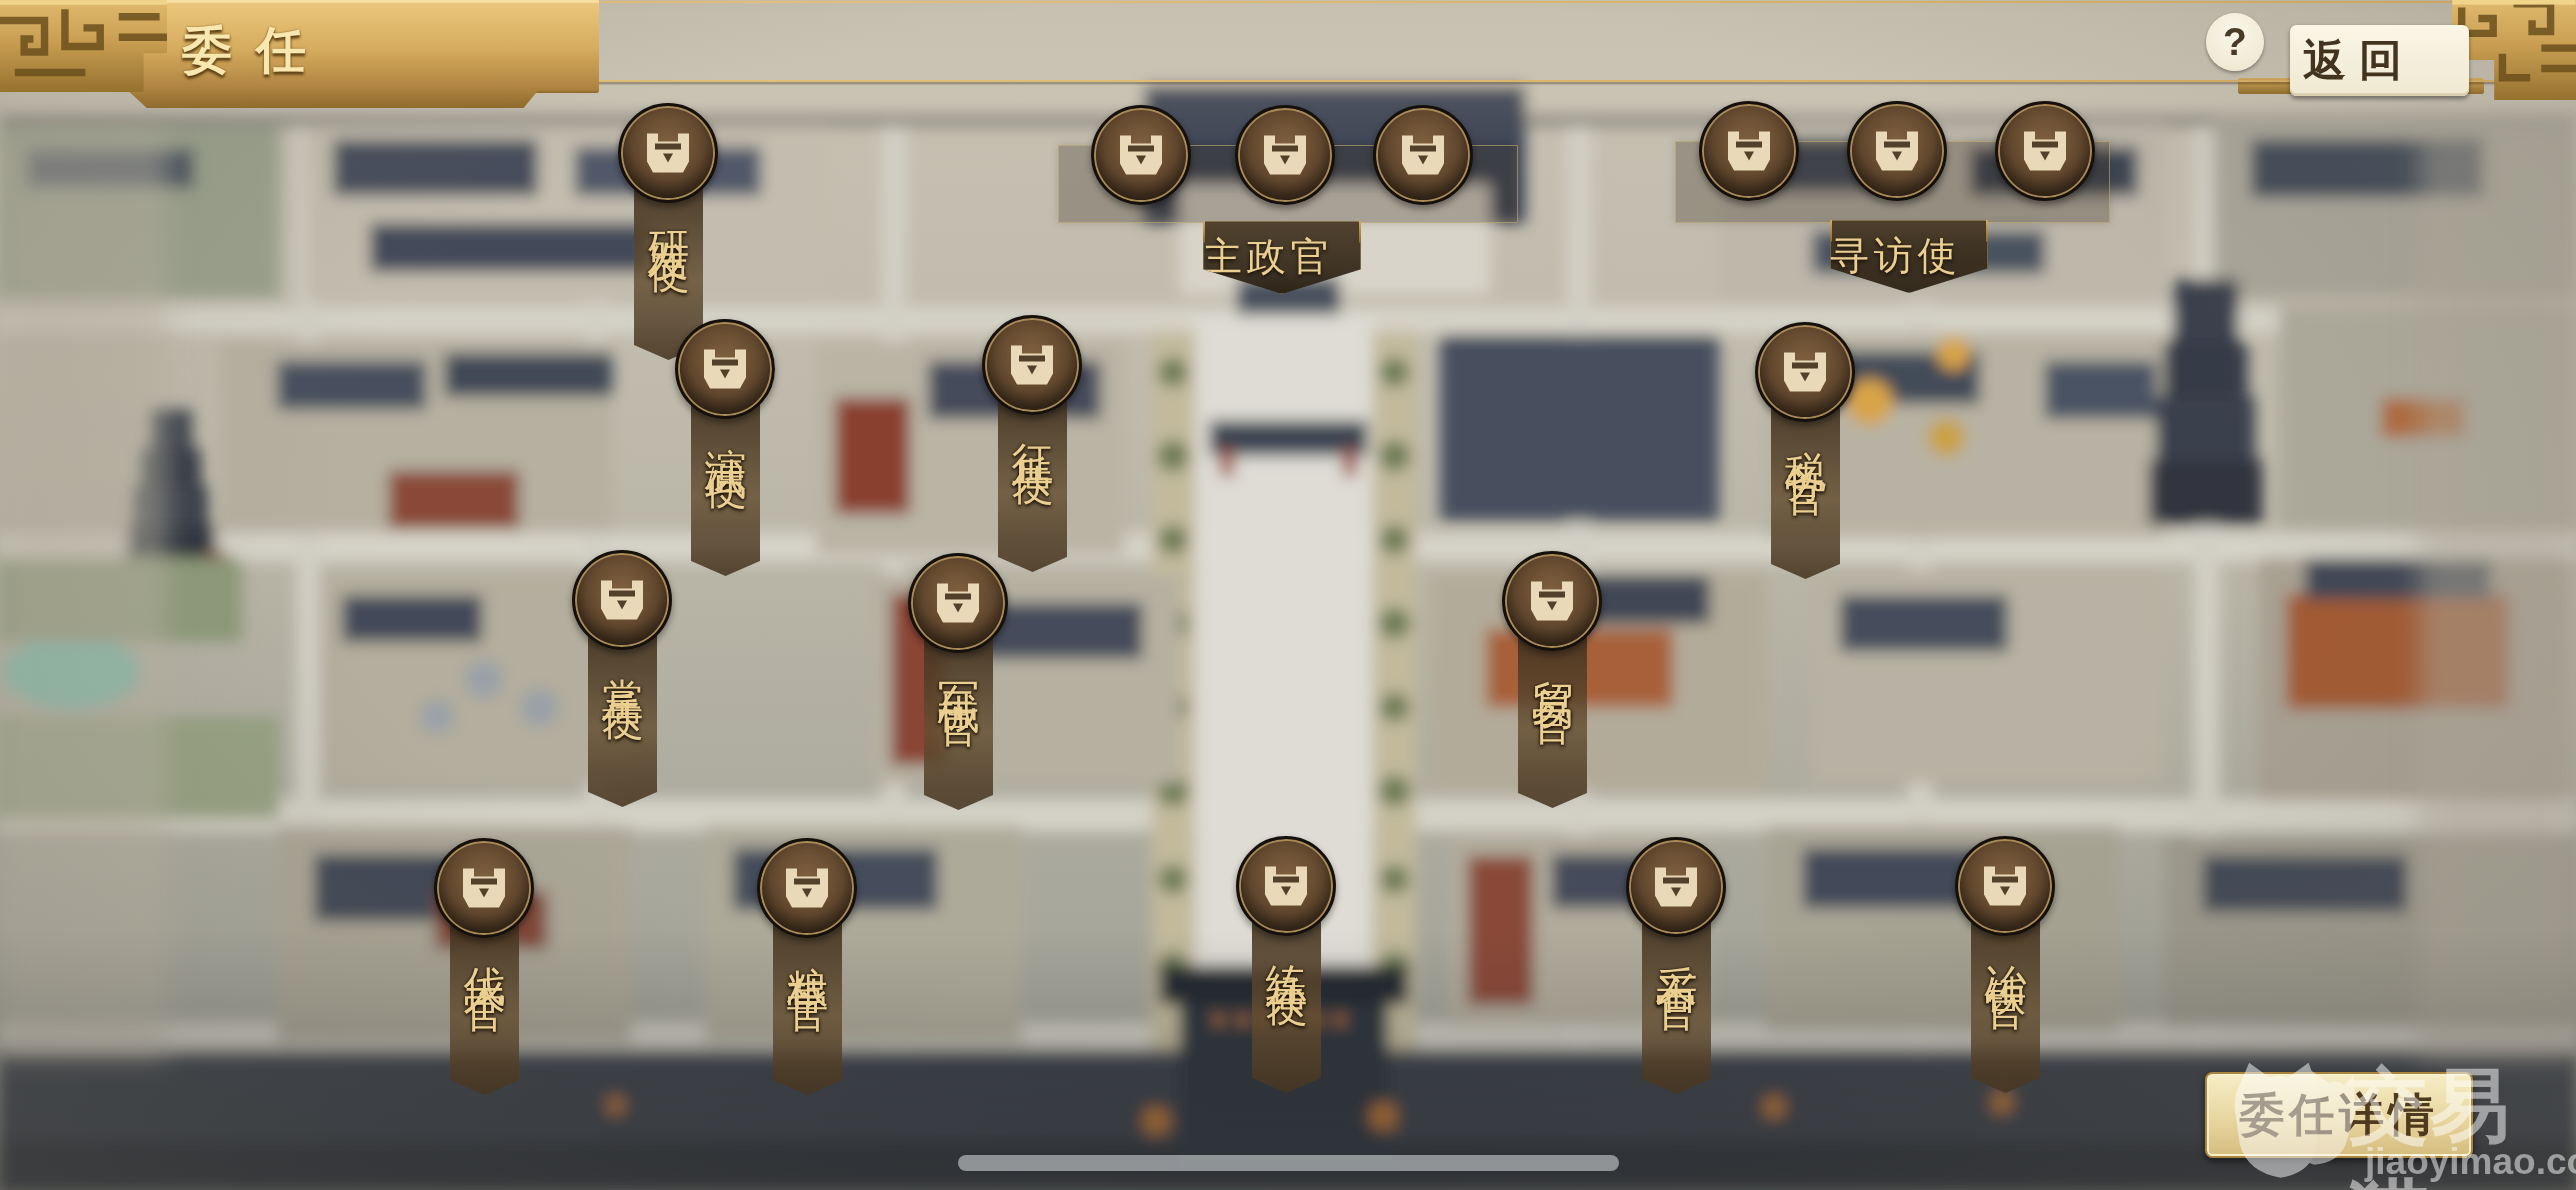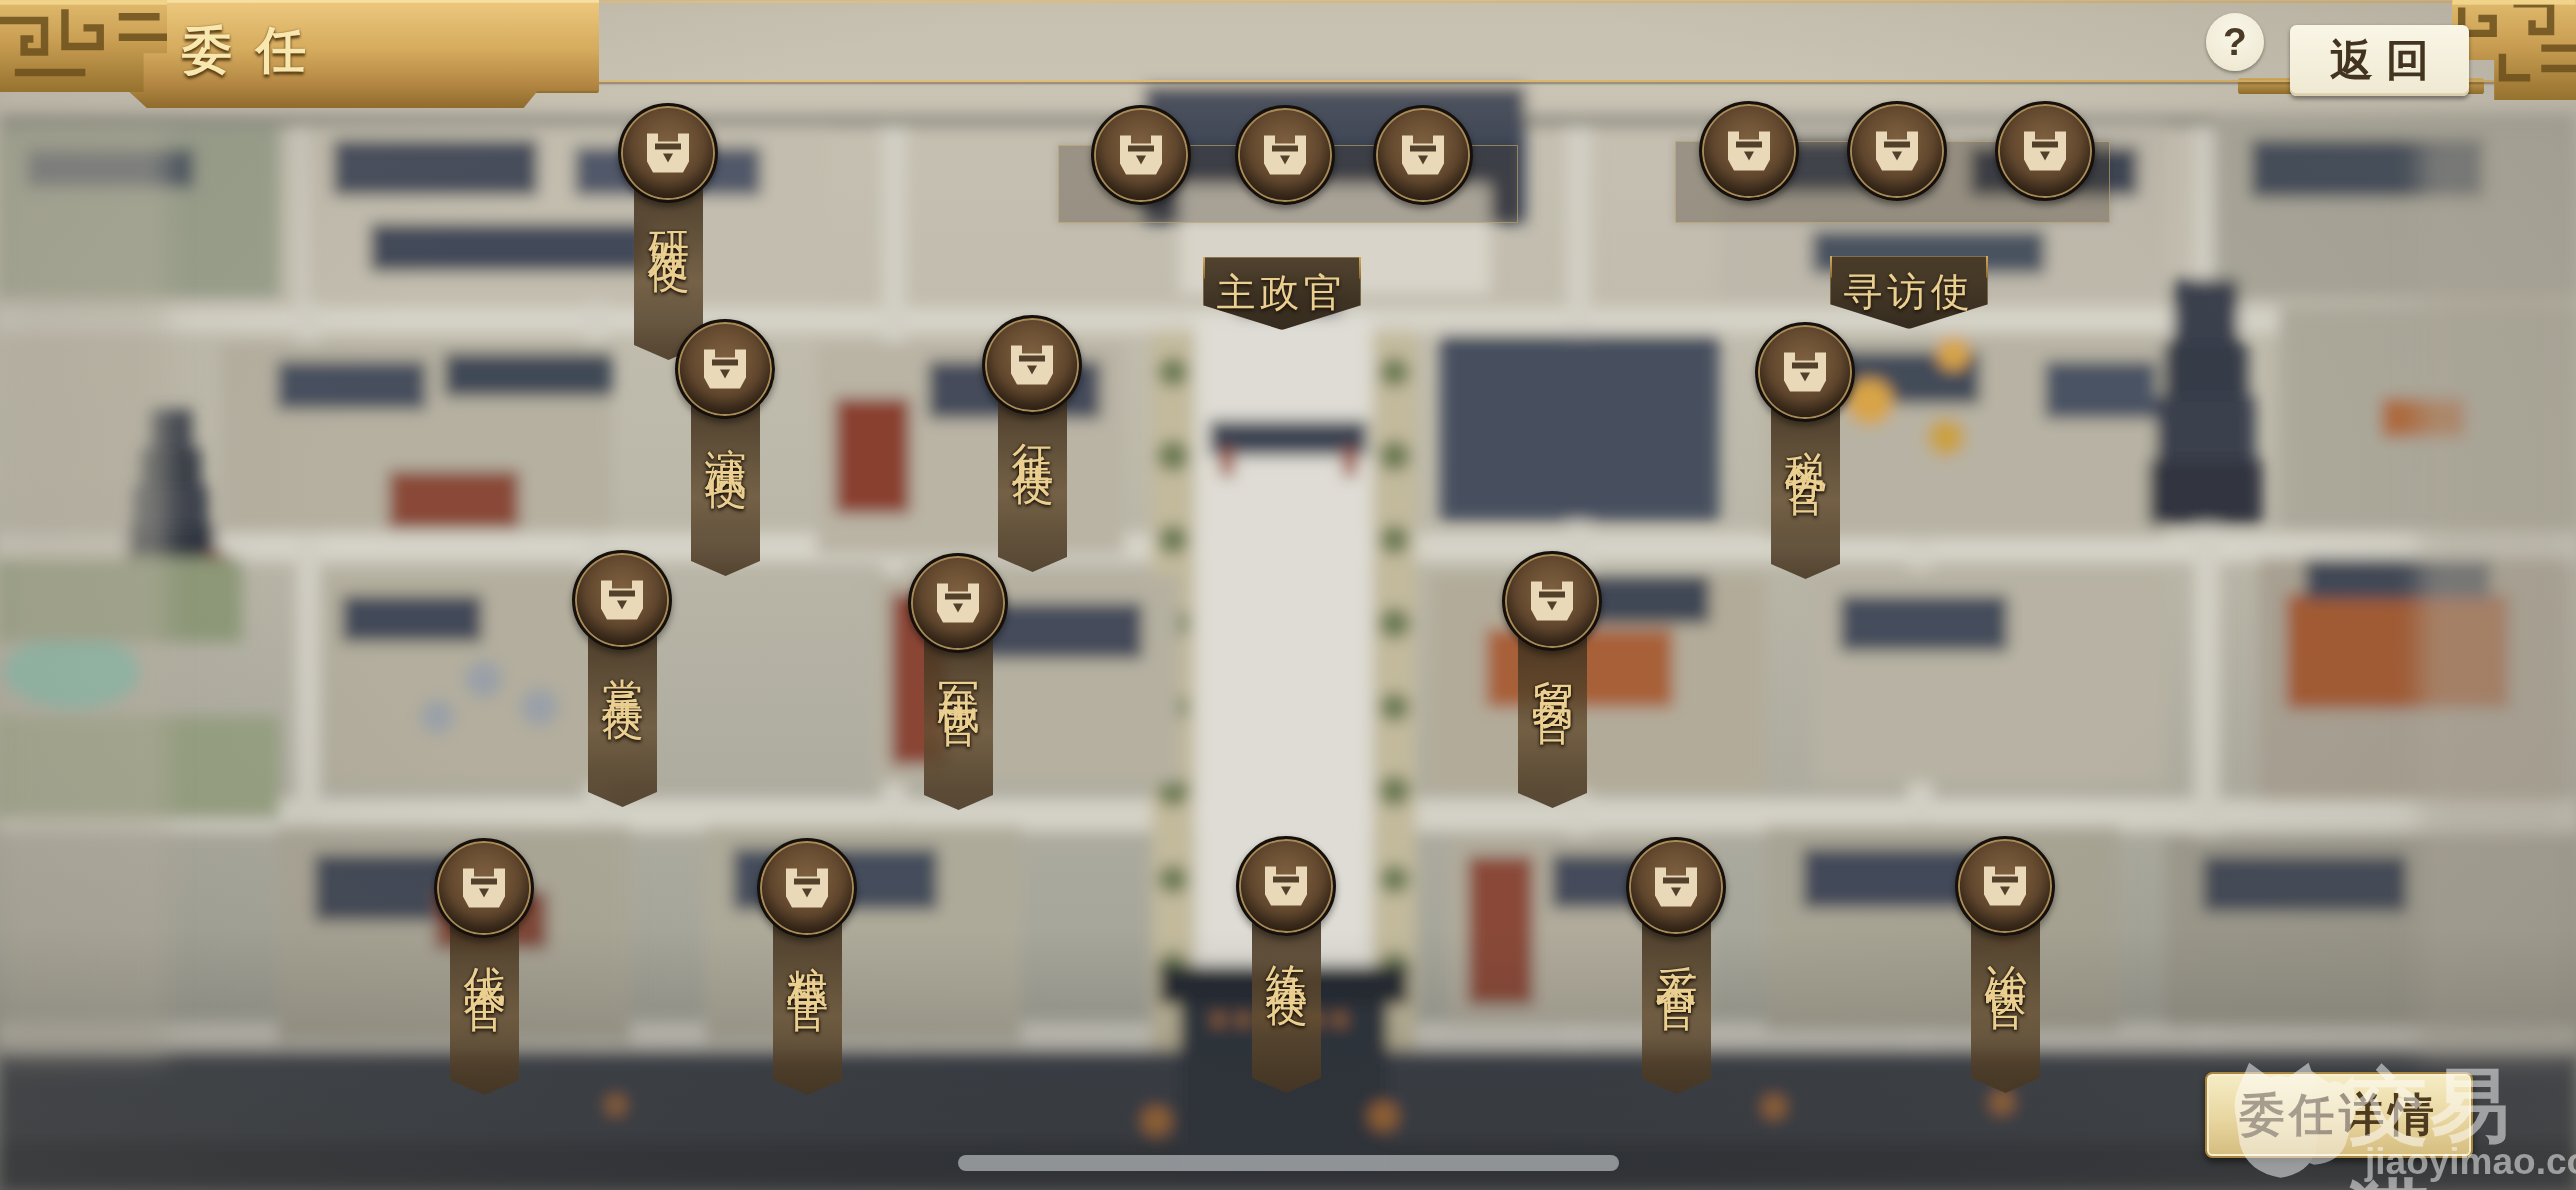--- a/index.html
+++ b/index.html
@@ -33,21 +33,21 @@
     clip-path:polygon(0 0,100% 0,100% 84%,87% 84%,84% 100%,4% 100%,0 84%);
     box-shadow:inset 0 2.8px 0 #f7dfa2;}
   .plaque .t{position:absolute;left:54px;top:16.7px;font-size:50px;font-weight:bold;
     letter-spacing:24px;color:#f8e7ae;text-shadow:0 2.8px 2.8px #5c3f14,0 0 1.9px #7a571e;}
   .gold-tab{position:absolute;z-index:4;background:linear-gradient(180deg,#cda55b,#8f6c2c);border-radius:2.8px;}
   .help-btn{position:absolute;left:2206px;top:13px;width:58px;height:58px;border-radius:50%;z-index:8;
     background:radial-gradient(circle at 50% 35%,#faf7ea,#ece5cc);display:flex;align-items:center;justify-content:center;
     font-family:"Liberation Sans",sans-serif;font-size:39px;font-weight:bold;color:#4a3a26;
     box-shadow:0 1.9px 3.7px rgba(0,0,0,.35);}
   .back-btn{position:absolute;left:2290px;top:25px;width:179px;height:71px;z-index:8;border-radius:6.5px;
-    background:linear-gradient(180deg,#faf6e6,#efe9d2);display:flex;align-items:center;justify-content:center;
+    background:linear-gradient(180deg,#faf6e6,#efe9d2);display:flex;align-items:center;
     font-size:43px;font-weight:bold;color:#42341f;letter-spacing:13px;text-indent:13px;
     box-shadow:0 2.8px 4.7px rgba(0,0,0,.4), inset 0 -2.8px 0 #d9cfae;}
 
   
   .marker{position:absolute;width:100px;z-index:3;}
   .badge{position:relative;z-index:2;width:100px;height:100px;border-radius:50%;
     background:radial-gradient(circle at 50% 40%, #7f6140 0%, #64492f 50%, #3c2b1b 92%);
     border:3.7px solid #15100b;
     box-shadow:inset 0 0 0 1.9px #a98b57, inset 0 -9.3px 16.7px rgba(0,0,0,.5), 0 3.7px 7.4px rgba(0,0,0,.4);
     display:flex;align-items:center;justify-content:center;}
@@ -60,21 +60,21 @@
     font-size:42px;color:#eacf90;letter-spacing:11px;
     text-shadow:0 1.9px 3.7px rgba(20,12,4,.95),0 0 2.8px rgba(20,12,4,.7);}
 
   
   .gpanel{position:absolute;z-index:2;background:rgba(55,46,32,.30);
     border:1.9px solid rgba(212,182,118,.55);box-shadow:0 0 9.3px rgba(0,0,0,.15);}
   .gbadge{position:absolute;z-index:3;}
   .gbanner{position:absolute;width:158px;height:73px;z-index:3;
     background:linear-gradient(180deg, rgba(74,59,39,.95), rgba(44,34,21,.95));
     clip-path:polygon(0 0,100% 0,100% 66%,50% 100%,0 66%);
-    display:flex;justify-content:center;box-shadow:inset 0 0 0 0.9px rgba(220,190,130,.4);margin-top:36px;}
+    display:flex;box-shadow:inset 0 0 0 0.9px rgba(220,190,130,.4);}
   .gbanner .hlabel{margin-top:9.3px;font-size:39px;color:#eacf90;letter-spacing:4.7px;
     text-shadow:0 1.9px 3.7px rgba(20,12,4,.95);}
   .gwing{position:absolute;width:15px;height:24px;top:-1.9px;background:linear-gradient(180deg,#d8b066,#8f6c2c);}
   .gwing.l{left:-13px;clip-path:polygon(100% 0,100% 100%,0 55%);}
   .gwing.r{right:-13px;clip-path:polygon(0 0,0 100%,100% 55%);}
 
   
   .details-btn{position:absolute;left:2205px;top:1072px;width:268px;height:86px;z-index:9;border-radius:7.4px;
     background:linear-gradient(180deg,#f6edc6 0%,#e8d6a0 55%,#d5bc7e 100%);
     border:2.8px solid #a9853f;box-shadow:inset 0 0 0 1.9px #f8efcd, 0 3.7px 7.4px rgba(0,0,0,.5);

